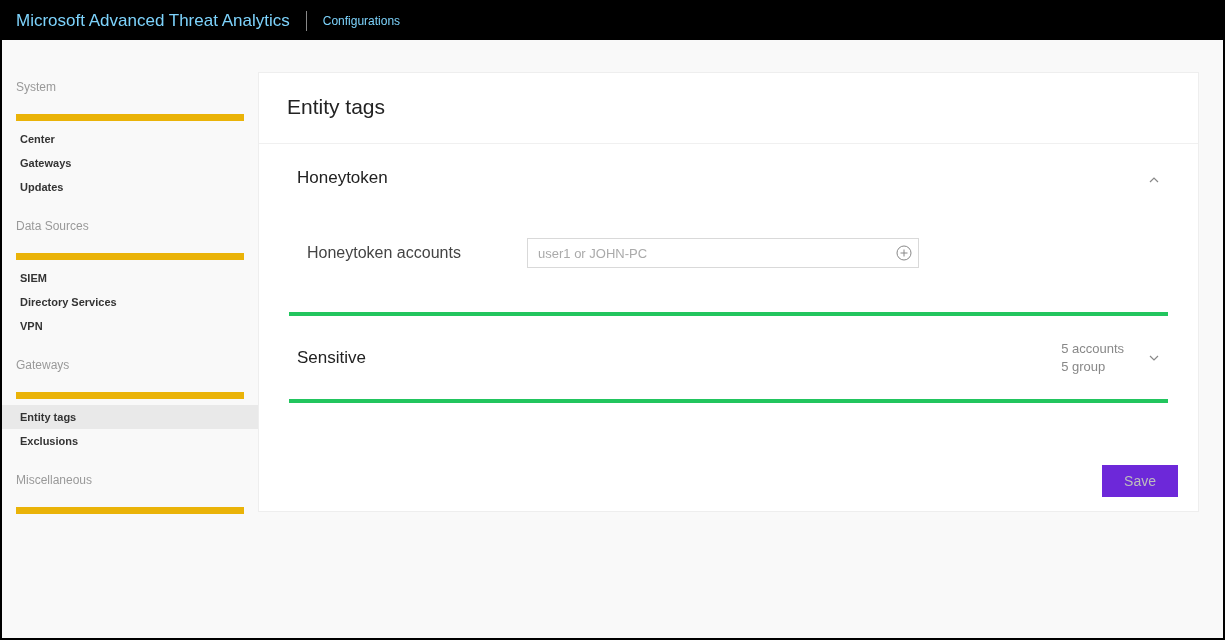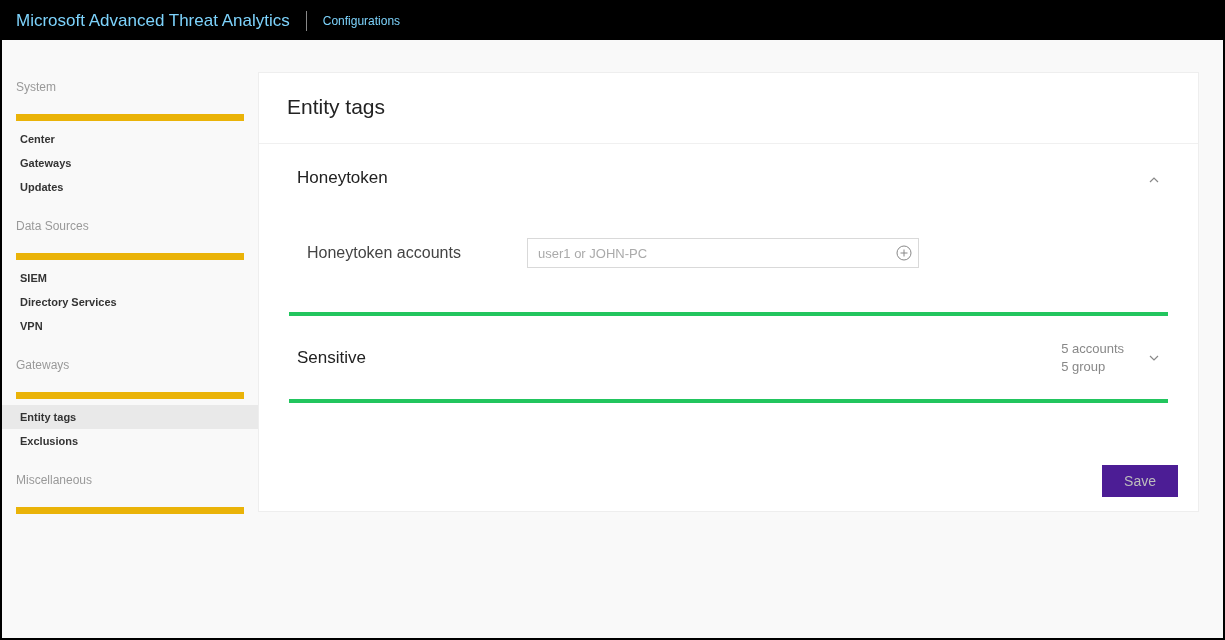--- a/index.html
+++ b/index.html
@@ -149,21 +149,21 @@
     }
     .counts {
       line-height: 1.35;
     }
     .save-row {
       position: absolute;
       bottom: 14px;
       right: 20px;
     }
     .save-btn {
-      background: #4c1d95;
+      background: #6d28d9;
       border: none;
       color: #bdbdbd;
       font-size: 14px;
       padding: 8px 22px;
       cursor: default;
       text-align: right;
     }
   </style>
 </head>
 <body>

